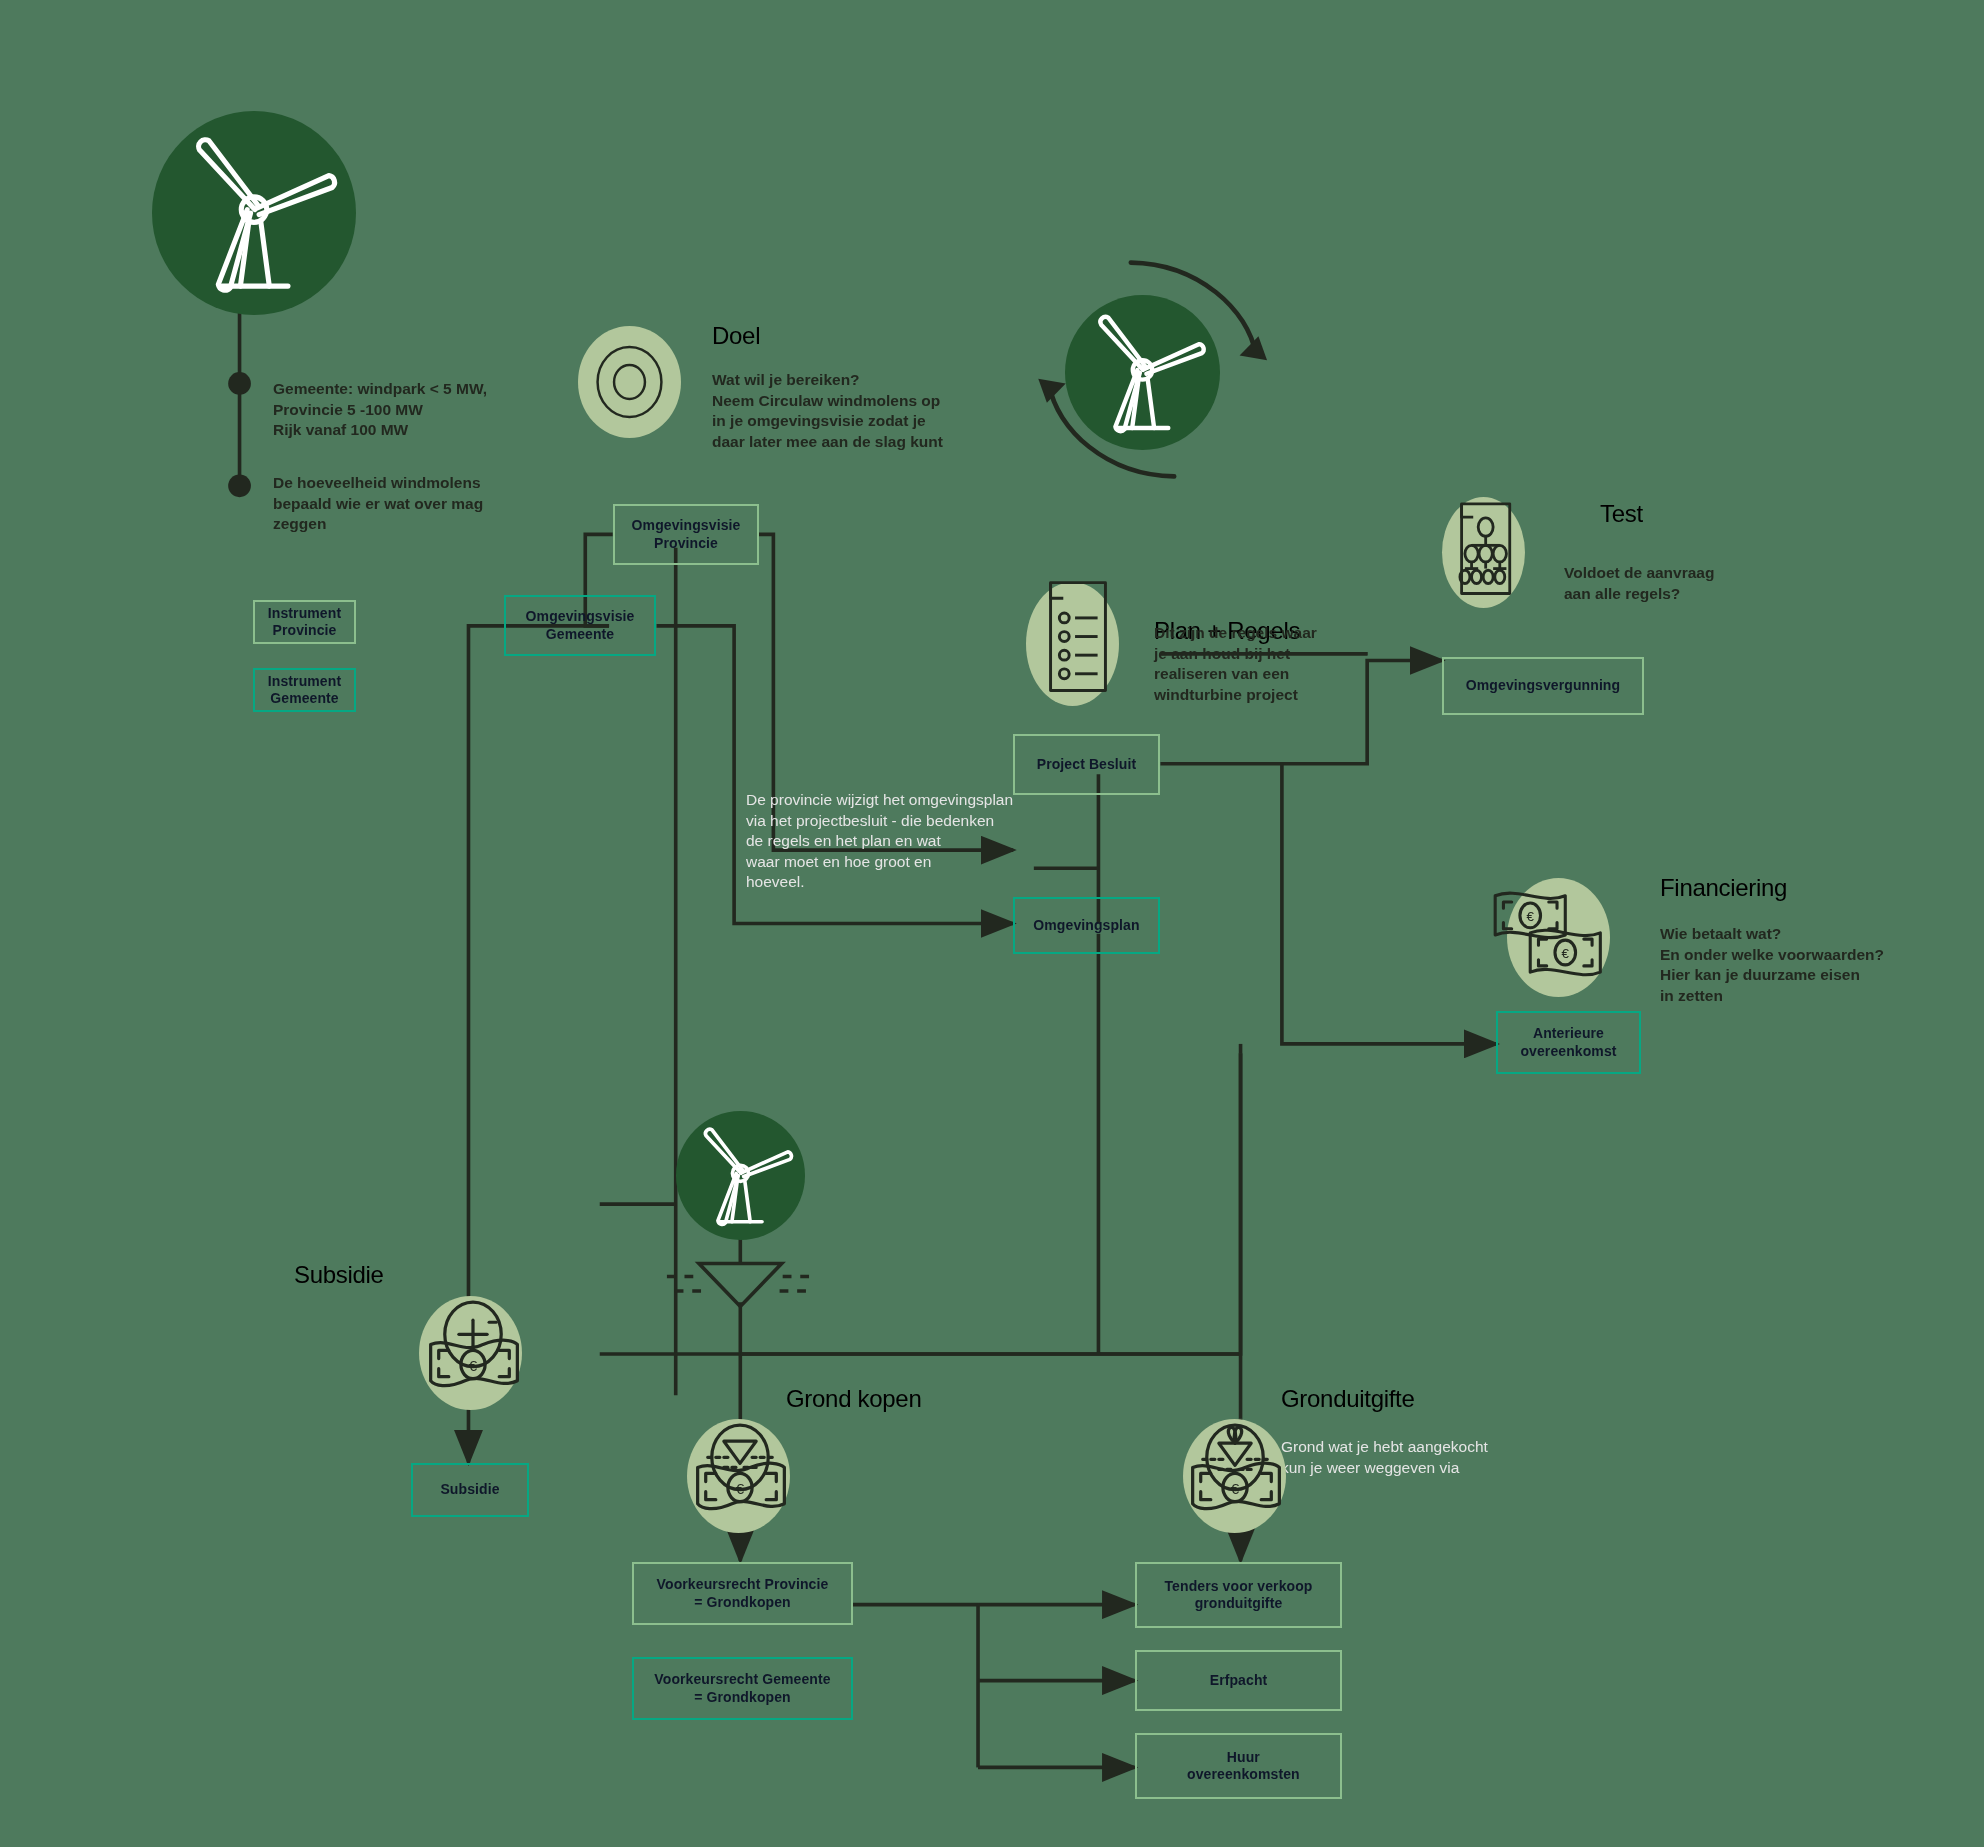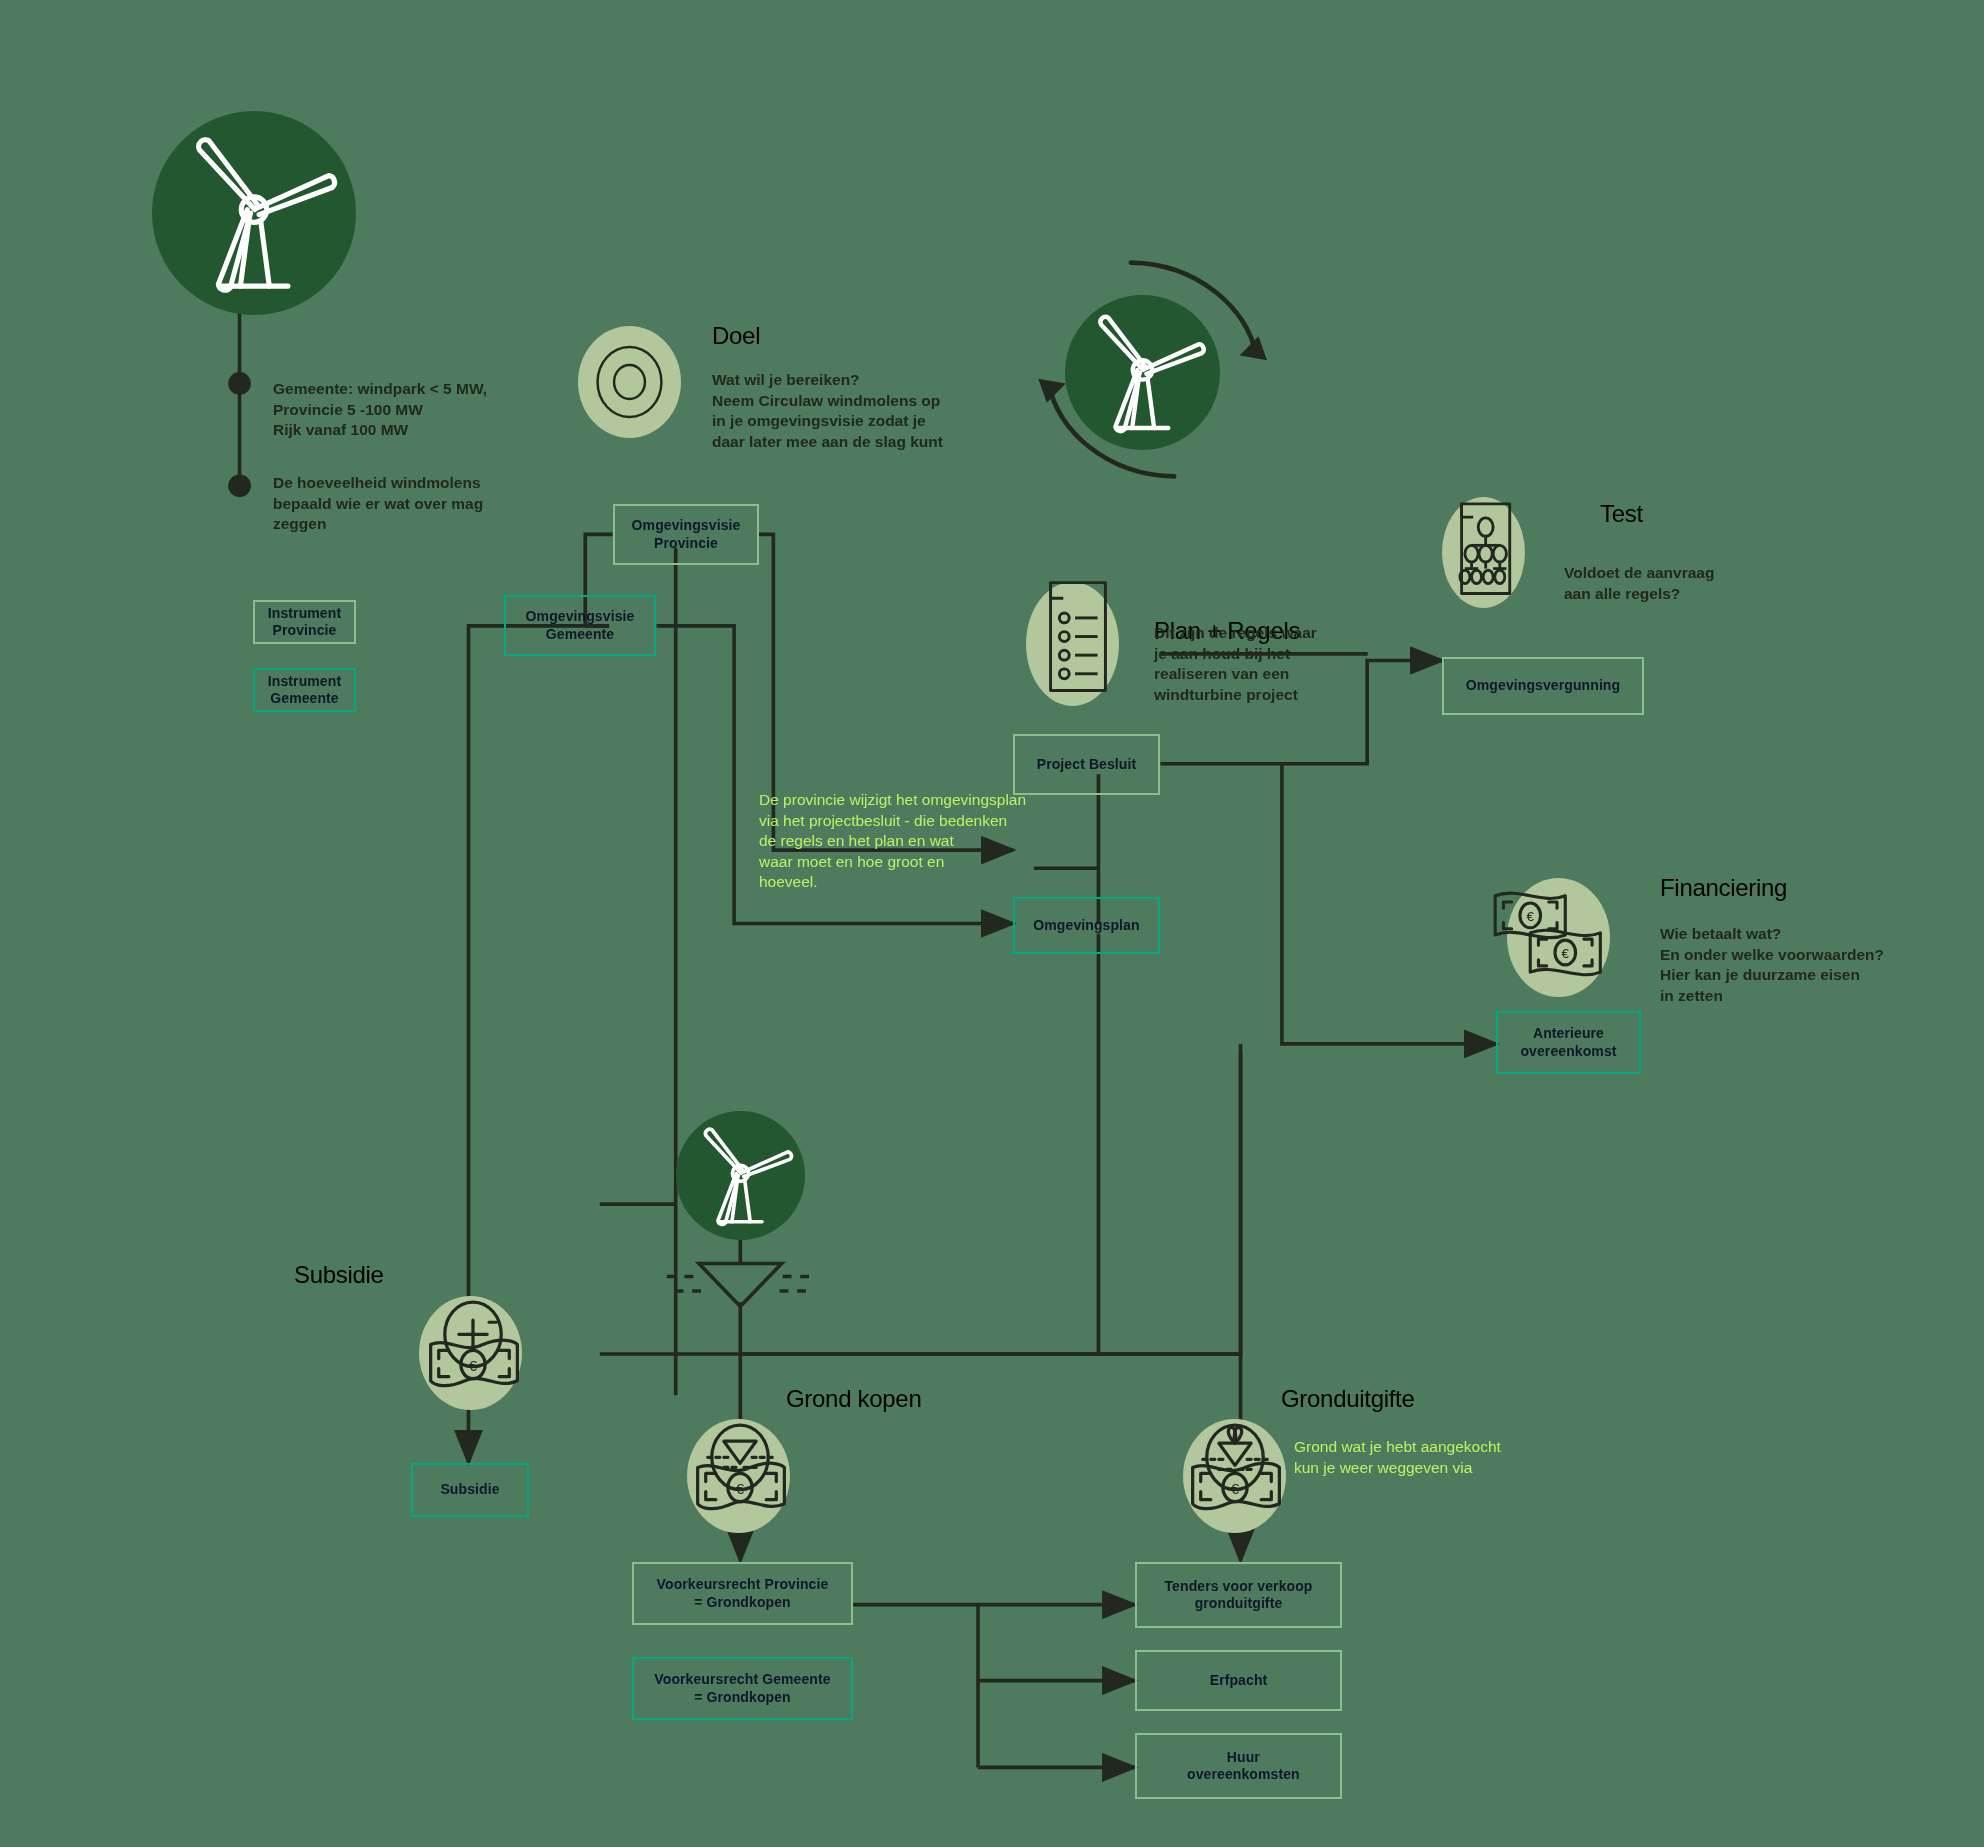--- a/index.html
+++ b/index.html
@@ -27,21 +27,21 @@
     color:#0f172a;
     background:transparent;
     padding:3.1px 7.2px;
   }
   .prov{border:2.1px solid #8cbf8e;}
   .gem{border:2.6px solid #06a883;}
 
   
   .h-title{position:absolute;font-size:24px;font-weight:400;letter-spacing:-0.3px;color:#000000;}
   .p-body{position:absolute;font-size:15.5px;font-weight:700;line-height:1.33;color:#22281f;}
-  .p-plain{position:absolute;font-size:15.5px;font-weight:500;line-height:1.33;color:#bef264;margin-left:13px;}
+  .p-plain{position:absolute;font-size:15.5px;font-weight:500;line-height:1.33;color:#e5e5e5;}
 
   
   .darkcircle{position:absolute;border-radius:50%;background:#23572f;}
   .blob{position:absolute;border-radius:50%;background:#b2c79c;}
 </style>
 </head>
 <body>
 
 <div id="stage">
 

